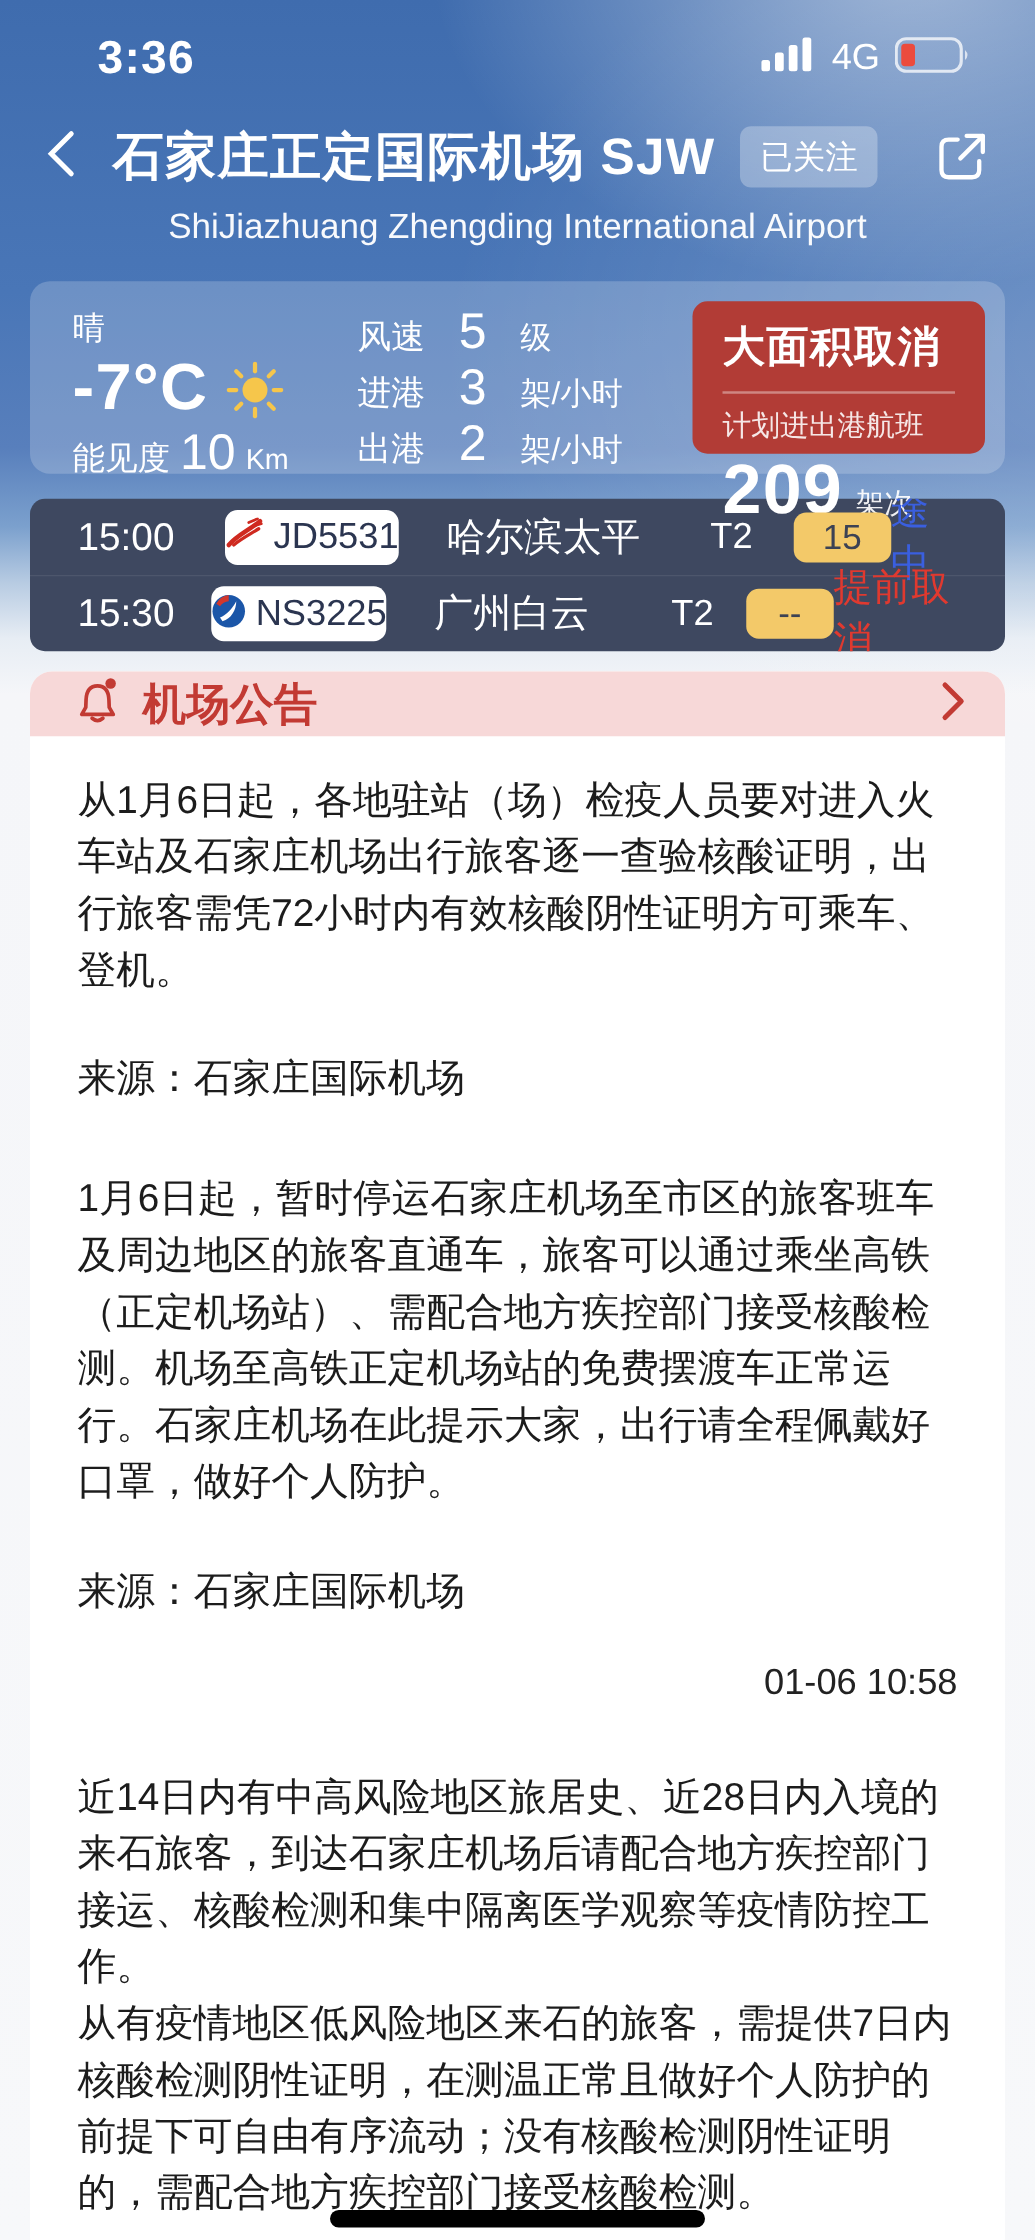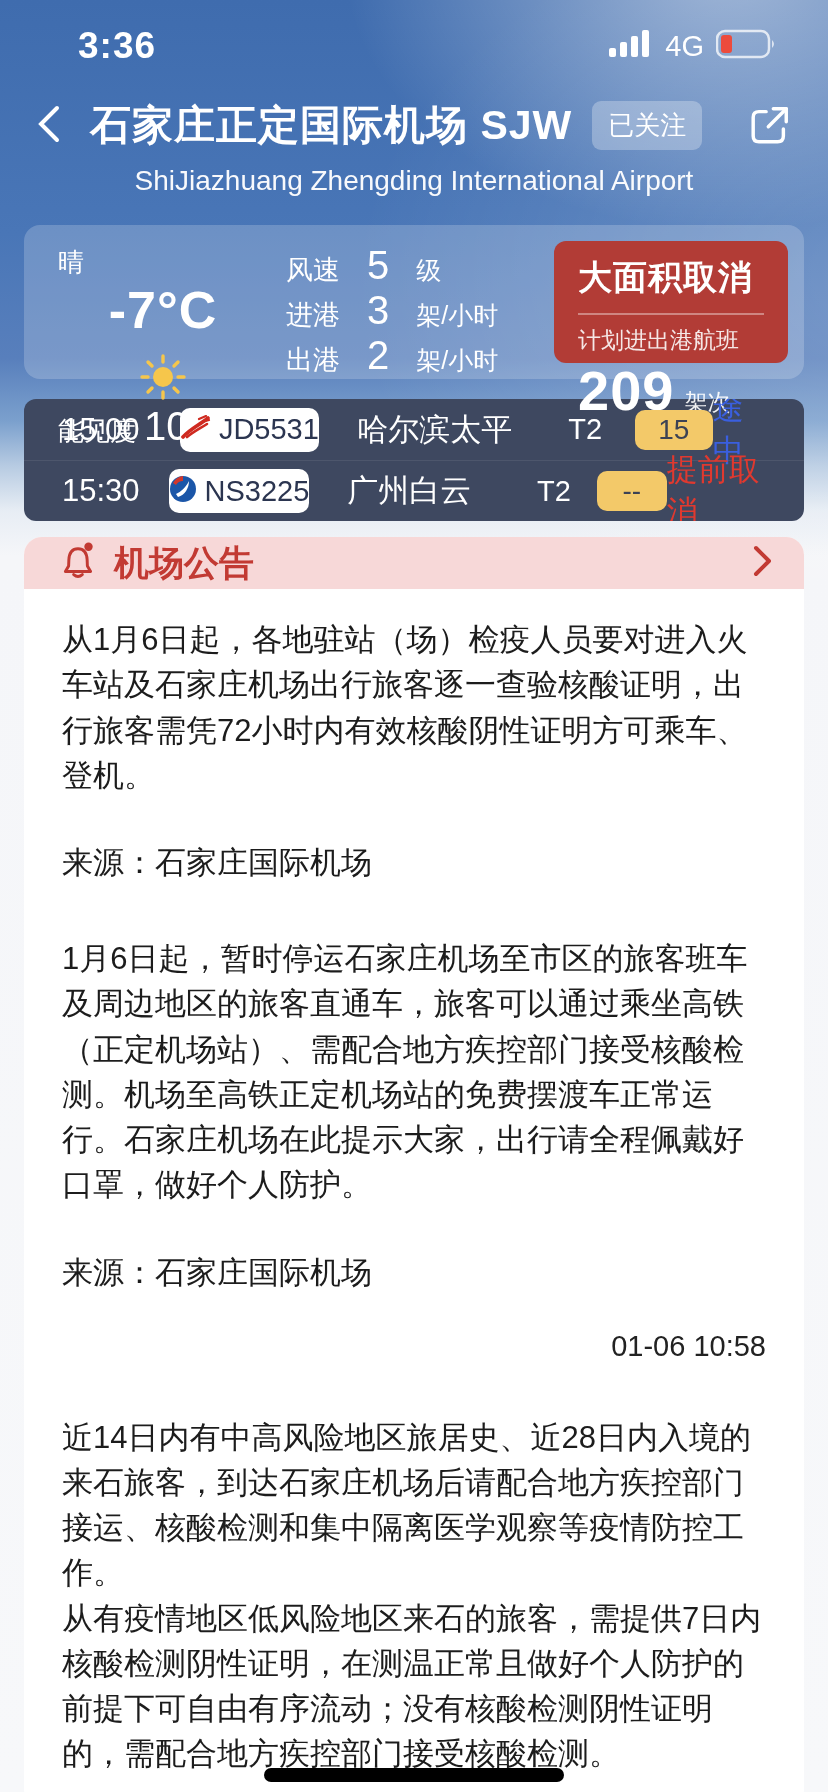--- a/index.html
+++ b/index.html
@@ -22,21 +22,21 @@
   .page-title{ margin-left:20px; font-size:41px; font-weight:bold; color:#fff; letter-spacing:1px; }
   .follow-badge{ margin-left:20px; background:rgba(255,255,255,.28); color:#fff; font-size:26px;
     padding:7px 16px; border-radius:9px; }
   .share-btn{ margin-left:auto; width:50px; height:50px; display:flex; align-items:center; justify-content:center;}
   .subtitle{ text-align:center; color:rgba(255,255,255,.96); font-size:28px; margin-top:12px; }
   
   .weather-card{ margin:28px 24px 0; height:154px; border-radius:16px;
     background:rgba(255,255,255,.2); display:flex; padding:16px 16px 16px 34px; color:#fff;}
   .w-col1{ width:210px; display:flex; flex-direction:column; justify-content:space-between; padding:4px 0;}
   .w-cond{ font-size:26px; }
-  .w-temp-row{ display:flex; align-items:center; gap:14px;flex-direction:column; }
+  .w-temp-row{ display:flex; align-items:flex-end; gap:14px; }
   .w-temp{ font-size:52px; font-weight:bold; letter-spacing:1px;}
   .w-vis{ font-size:26px; display:flex; align-items:baseline; gap:8px;}
   .w-vis b{ font-size:40px; font-weight:normal;}
   .w-vis i{ font-style:normal; font-size:23px;}
   .w-col2{ flex:1; display:flex; flex-direction:column; justify-content:space-between; padding:2px 0 2px 18px;}
   .w-line{ font-size:27px; display:flex; align-items:baseline; gap:27px;}
   .w-line b{ font-size:40px; font-weight:normal;}
   .w-line i{ font-style:normal; font-size:25px;}
   .alert-card{ width:234px; background:#b23c36; border-radius:12px; padding:14px 24px 12px; margin-left:12px;}
   .alert-title{ font-size:34px; font-weight:bold; color:#fff; letter-spacing:1px;}

